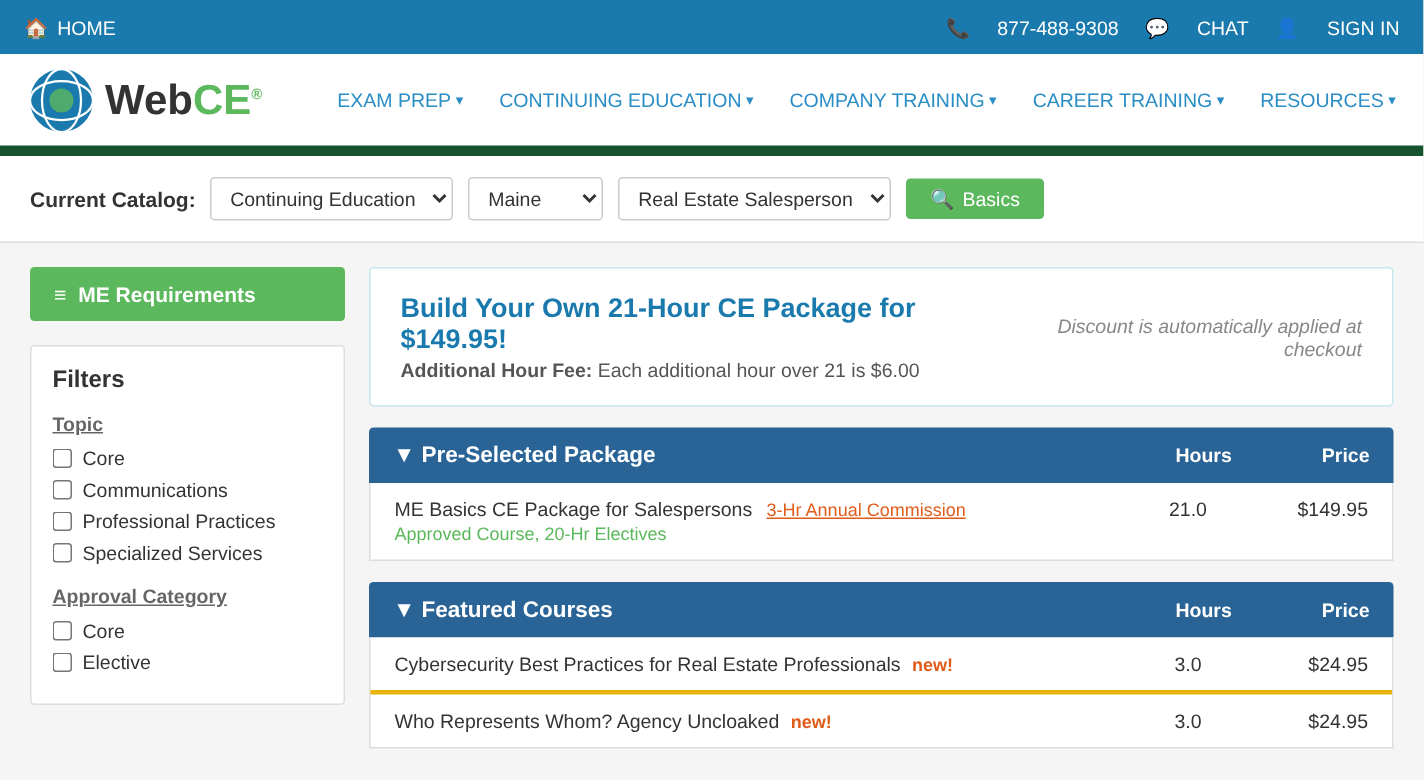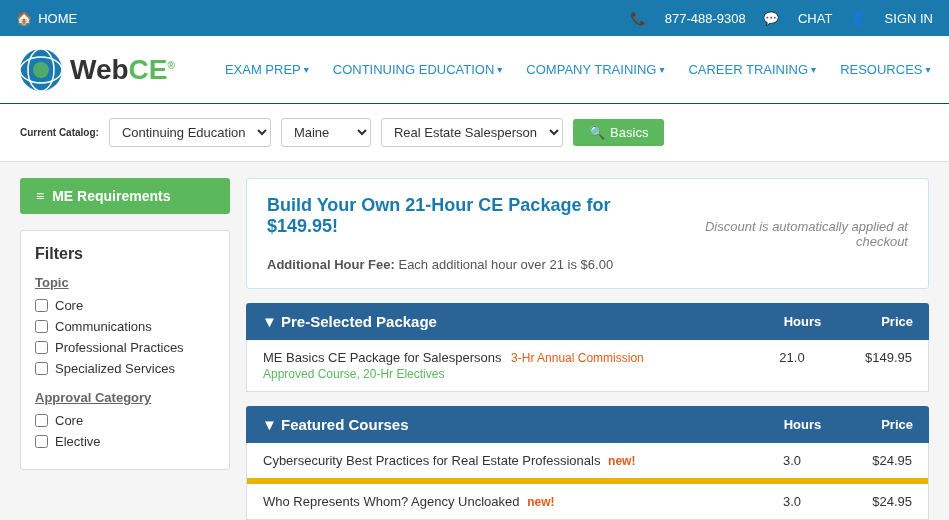--- a/index.html
+++ b/index.html
@@ -16,21 +16,21 @@
       height: 36px;
       font-size: 13px;
     }
     .top-bar-left { display: flex; align-items: center; gap: 6px; }
     .top-bar-right { display: flex; align-items: center; gap: 18px; }
     .top-bar a { color: white; text-decoration: none; }
 
     
     .nav-bar {
       background: white;
-      border-bottom: 1px solid #14532d;
+      border-bottom: 7px solid #14532d;
       display: flex;
       align-items: center;
       padding: 0 20px;
       height: 68px;
     }
     .logo { display: flex; align-items: center; margin-right: 40px; }
     .logo-globe {
       width: 42px; height: 42px; margin-right: 8px;
     }
     .logo-text { font-size: 28px; font-weight: bold; color: #333; }
@@ -47,21 +47,21 @@
 
     
     .catalog-bar {
       background: white;
       border-bottom: 1px solid #ddd;
       padding: 14px 20px;
       display: flex;
       align-items: center;
       gap: 10px;
     }
-    .catalog-label { font-weight: bold; font-size: 10px; color: #333; white-space: nowrap; }
+    .catalog-label { font-weight: bold; font-size: 14px; color: #333; white-space: nowrap; }
     .catalog-bar select {
       border: 1px solid #ccc; border-radius: 3px;
       padding: 5px 8px; font-size: 13px; color: #333;
       background: white; cursor: pointer;
     }
     .refresh-btn {
       background: #5cb85c; color: white; border: none;
       border-radius: 3px; padding: 6px 16px; font-size: 13px;
       cursor: pointer; display: flex; align-items: center; gap: 5px;
     }
@@ -95,21 +95,21 @@
     .content { flex: 1; }
 
     
     .package-banner {
       background: white; border: 1px solid #c8e6f0;
       border-radius: 3px; padding: 16px 20px;
       display: flex; align-items: center; justify-content: space-between;
       margin-bottom: 14px;
     }
     .package-banner-left {}
-    .package-title { font-size: 18px; font-weight: bold; color: #1a7aad; margin-bottom: 20px; }
+    .package-title { font-size: 18px; font-weight: bold; color: #1a7aad; margin-bottom: 2px; }
     .package-fee { font-size: 13px; color: #555; }
     .package-fee strong { color: #555; }
     .package-banner-right { color: #888; font-size: 13px; font-style: italic; text-align: right; }
 
     
     .section-header {
       background: #2a6496; color: white;
       padding: 10px 16px; border-radius: 3px 3px 0 0;
       display: flex; justify-content: space-between; align-items: center;
       font-size: 15px; font-weight: bold;
@@ -117,26 +117,26 @@
     .section-header .cols { display: flex; gap: 60px; }
     .col-label { font-size: 13px; font-weight: bold; }
 
     
     .course-table {
       background: white; border: 1px solid #ddd;
       border-top: none; margin-bottom: 14px;
     }
     .course-row {
       display: flex; align-items: flex-start;
-      padding: 10px 16px; border-bottom: 6px solid #eab308;
+      padding: 10px 16px; border-bottom: 3px solid #eab308;
     }
     .course-row:last-child { border-bottom: none; }
     .course-name { flex: 1; font-size: 13px; color: #333; }
     .course-name .badge-new { color: #e05c1a; font-weight: bold; font-size: 12px; margin-left: 4px; }
-    .course-name .badge-annual { color: #e05c1a; font-size: 12px; margin-left: 6px; }
+    .course-name .badge-annual { color: #e05c1a; font-size: 12px; margin-left: 6px; text-decoration: underline; }
     .course-name .approved { color: #5cb85c; font-size: 12px; display: block; margin-top: 2px; }
     .course-hours { width: 80px; text-align: center; font-size: 13px; color: #333; }
     .course-price { width: 80px; text-align: right; font-size: 13px; color: #333; }
   </style>
 </head>
 <body>
 
 <div class="top-bar">
   <div class="top-bar-left">
     <span>🏠</span>

